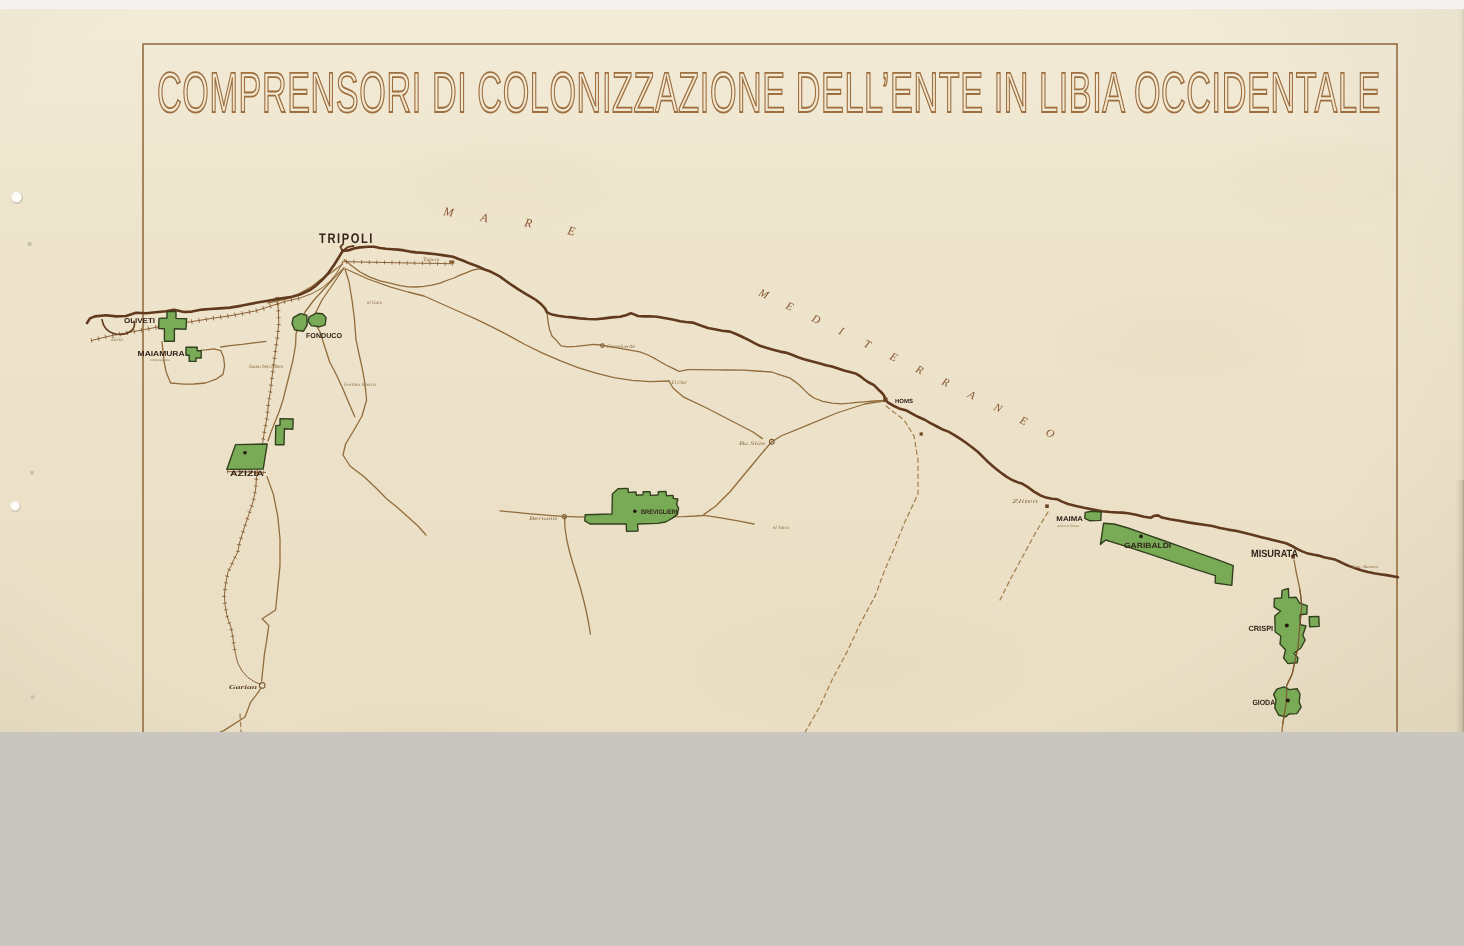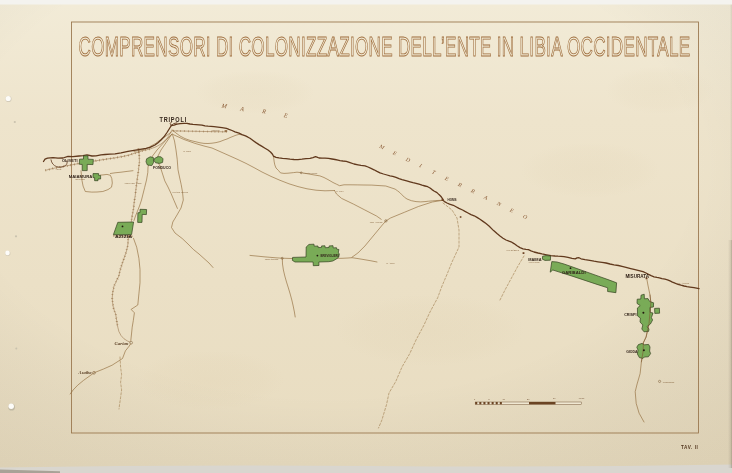--- a/index.html
+++ b/index.html
@@ -1,15 +1,15 @@
 <!DOCTYPE html>
 <html><head><meta charset="utf-8">
 <style>
 html,body{margin:0;padding:0;background:#c9c6bf;}
-#stage{position:relative;width:732px;height:473px;overflow:hidden;font-family:"Liberation Sans",sans-serif;transform:translateZ(0);}
+#stage{position:relative;width:732px;height:366px;overflow:hidden;font-family:"Liberation Sans",sans-serif;transform:translateZ(0);}
 svg{display:block;}
 </style></head>
 <body>
 
 <div id="stage">
 <svg width="732" height="473" viewBox="0 0 732 473">
 <defs>
 <linearGradient id="paperv" x1="0" y1="0" x2="0" y2="1">
 <stop offset="0" stop-color="#f2ebd7"></stop>
 <stop offset="0.25" stop-color="#eee4cc"></stop>

